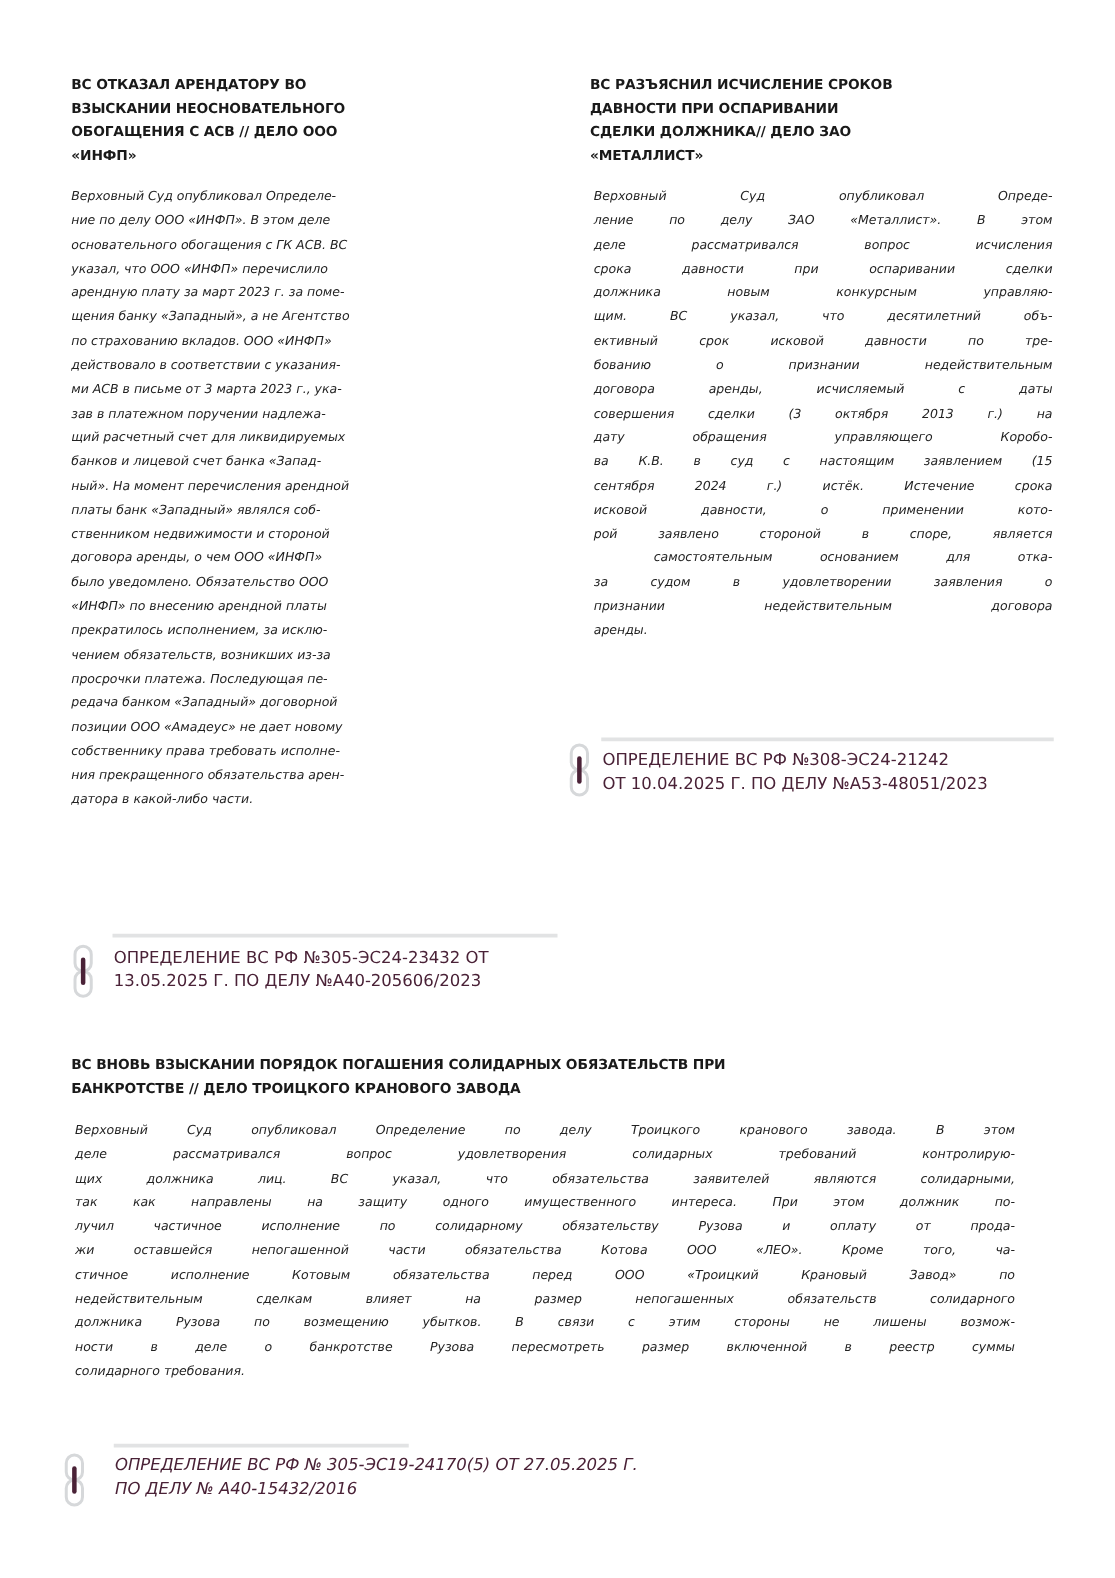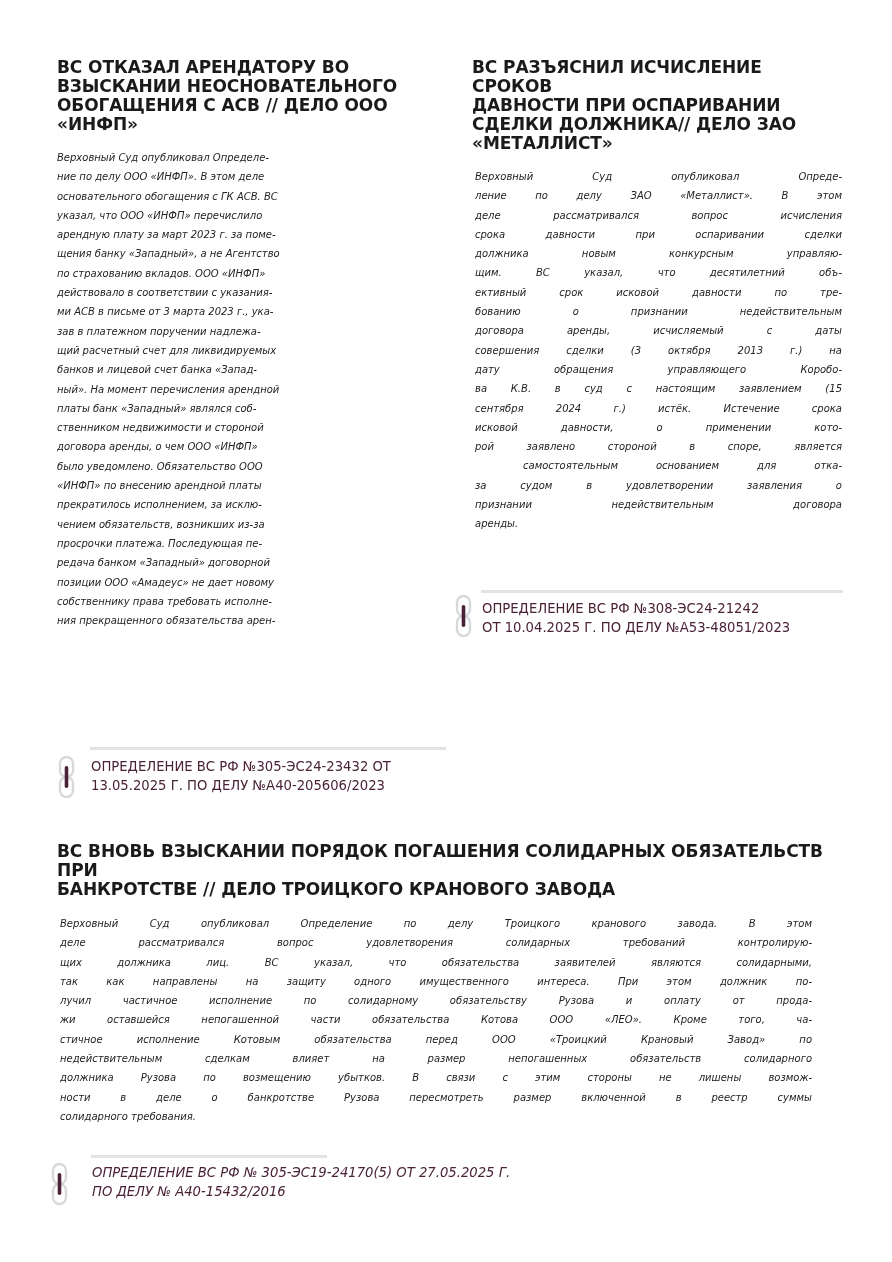--- a/index.html
+++ b/index.html
@@ -1,18 +1,18 @@
 <!DOCTYPE html>
 <html><head>
 <meta charset="utf-8">
 <style>
   html, body { margin: 0; padding: 0; background: #ffffff; }
   body { width: 892px; height: 1262px; position: relative; overflow: hidden; font-family: "DejaVu Sans", sans-serif; color: #1b1b1b; }
   .col { position: absolute; }
-  .title { font-weight: bold; font-size: 17px; line-height: 19px; letter-spacing: -0.1px; color: #1a1a1a; margin: 0; text-transform: none; }
+  .title { font-weight: bold; font-size: 11px; line-height: 19px; letter-spacing: -0.1px; color: #1a1a1a; margin: 0; text-transform: none; }
   .body { font-style: italic; font-size: 10px; line-height: 19.3px; color: #222; margin: 0; hyphens: manual; }
   .justify { text-align: justify; }
   .ref { position: absolute; }
   .ref-line { position: absolute; height: 3px; background: #e2e3e4; }
   .ref-text { position: absolute; font-size: 13.2px; line-height: 18.5px; color: #4a2237; white-space: nowrap; }
   .link-icon { position: absolute; width: 18px; height: 44px; }
 </style>
 </head>
 <body>
 
@@ -42,20 +42,21 @@
       <div>договора аренды, о чем ООО «ИНФП»</div>
       <div>было уведомлено. Обязательство ООО</div>
       <div>«ИНФП» по внесению арендной платы</div>
       <div>прекратилось исполнением, за исклю-</div>
       <div>чением обязательств, возникших из-за</div>
       <div>просрочки платежа. Последующая пе-</div>
       <div>редача банком «Западный» договорной</div>
       <div>позиции ООО «Амадеус» не дает новому</div>
       <div>собственнику права требовать исполне-</div>
       <div>ния прекращенного обязательства арен-</div>
+      <div>датора в какой-либо части.</div>
     </div>
 </div>
 <div class="ref" style="left:58px; top:745px; width:400px; height:60px;">
   <div class="ref-line" style="left:32px; top:2px; width:356px;"></div>
   <svg class="link-icon" style="left:0; top:10px;" viewBox="0 0 18 44">
     <rect x="2" y="2" width="13" height="20" rx="6.5" fill="none" stroke="#d6d8da" stroke-width="2.4"></rect>
     <rect x="2" y="22" width="13" height="20" rx="6.5" fill="none" stroke="#d6d8da" stroke-width="2.4"></rect>
     <rect x="6.7" y="11" width="3.6" height="22" rx="1.8" fill="#4a2237"></rect>
   </svg>
   <div class="ref-text" style="left:33px; top:13px;">

